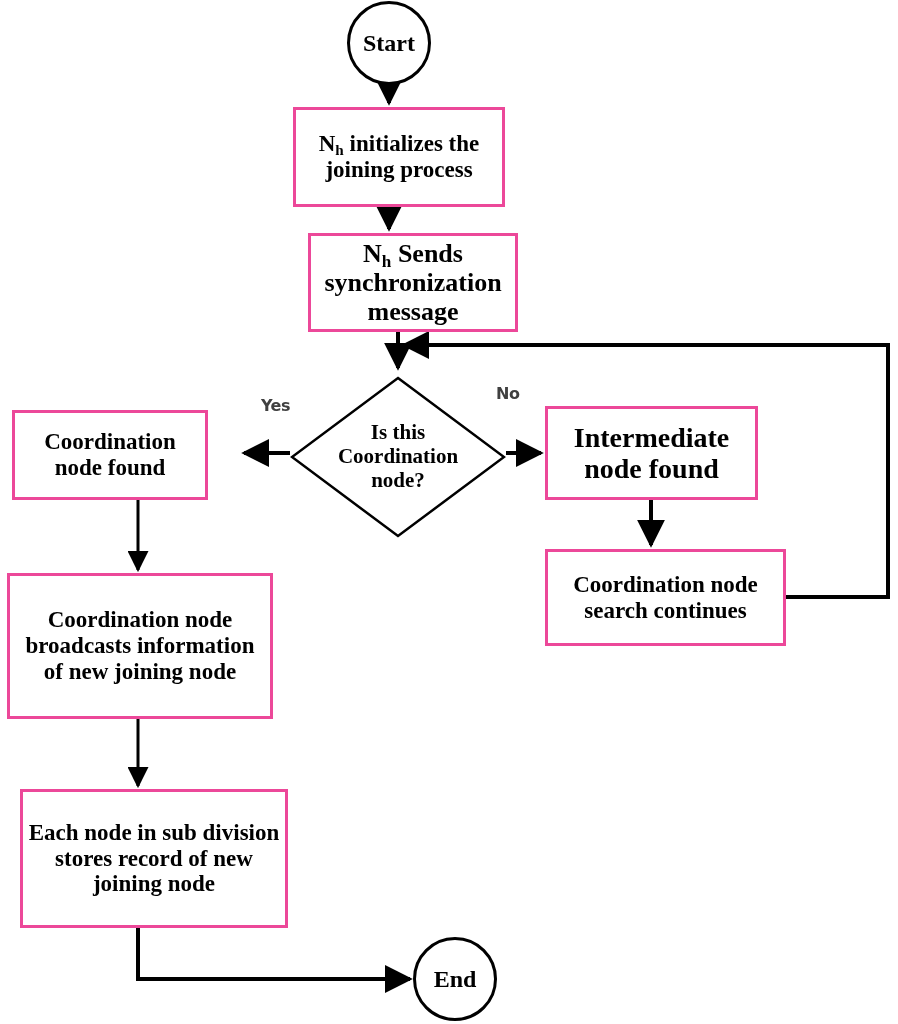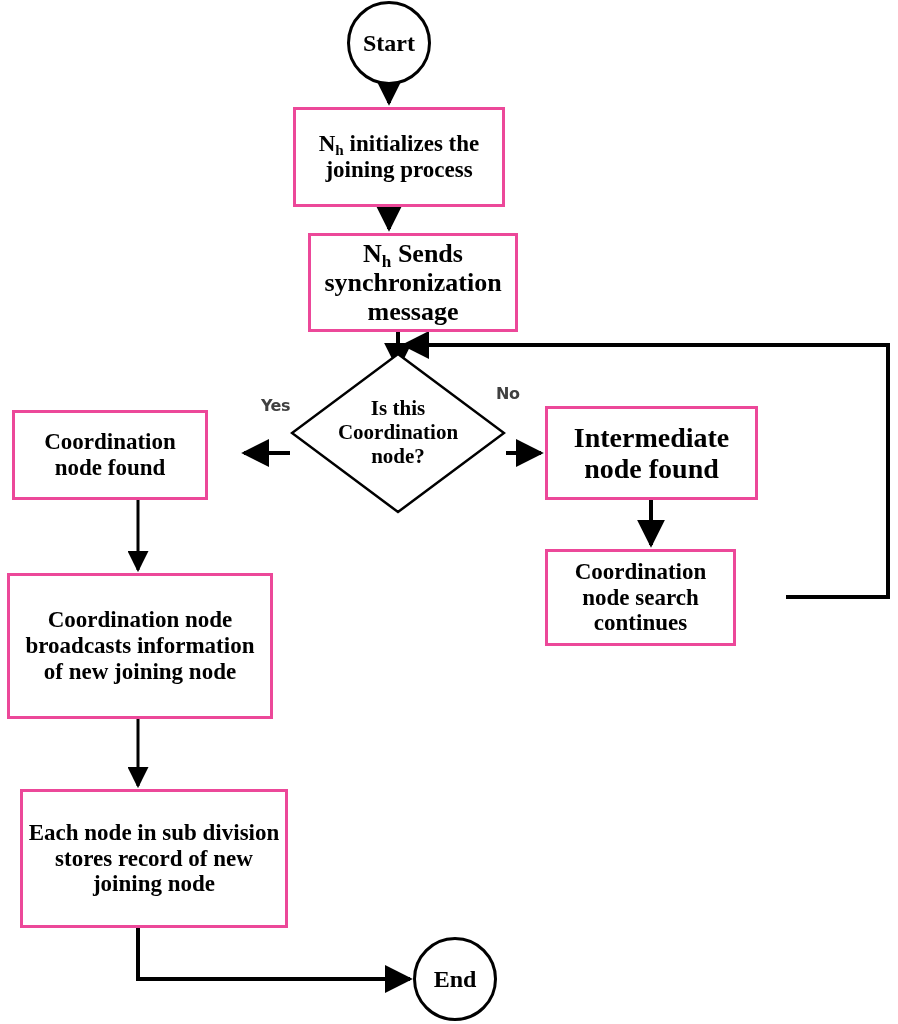--- a/index.html
+++ b/index.html
@@ -89,40 +89,40 @@
       <span>N</span><sub>h</sub><span> initializes the joining process</span>
     </span>
   </div>
 
   <div class="node box" style="left:308px;top:233px;width:210px;height:99px;font-size:26px;">
     <span class="txt">
       <span>N</span><sub>h</sub><span> Sends synchronization message</span>
     </span>
   </div>
 
-  <div class="diamond-wrap" style="left:290px;top:352px;width:216px;height:162px;">
+  <div class="diamond-wrap" style="left:290px;top:376px;width:216px;height:162px;">
     <svg width="216" height="162" viewBox="0 0 216 162" style="position:absolute;left:0;top:0;">
       <polygon points="108,2 214,81 108,160 2,81" fill="#ffffff" stroke="#000000" stroke-width="2.5"></polygon>
     </svg>
     <div class="diamond-txt" style="font-size:21px;padding:0 38px;box-sizing:border-box;">Is this Coordination node?</div>
   </div>
 
   <div class="label" style="left:261px;top:396px;">Yes</div>
 
   <div class="label" style="left:496px;top:384px;">No</div>
 
   <div class="node box" style="left:12px;top:410px;width:196px;height:90px;font-size:23px;">
     <span class="txt">Coordination node found</span>
   </div>
 
   <div class="node box" style="left:545px;top:406px;width:213px;height:94px;font-size:28px;">
     <span class="txt">Intermediate node found</span>
   </div>
 
-  <div class="node box" style="left:545px;top:549px;width:191px;height:97px;font-size:23px;">
+  <div class="node box" style="left:545px;top:549px;width:241px;height:97px;font-size:23px;">
     <span class="txt">Coordination node search continues</span>
   </div>
 
   <div class="node box" style="left:7px;top:573px;width:266px;height:146px;font-size:23px;text-align:center;">
     <span class="txt">Coordination node broadcasts information of new joining node</span>
   </div>
 
   <div class="node term" style="left:413px;top:937px;width:84px;height:84px;font-size:24px;">
     <span class="txt">End</span>
   </div>

